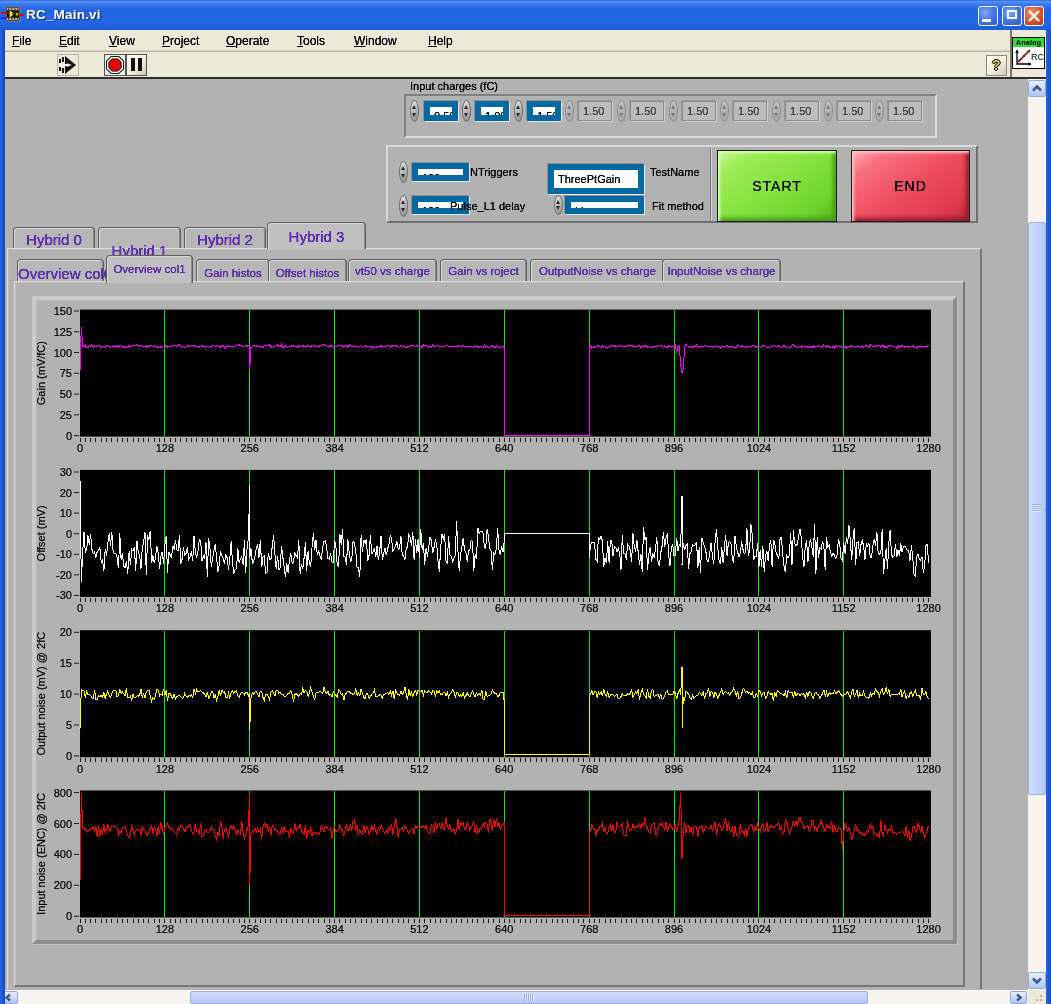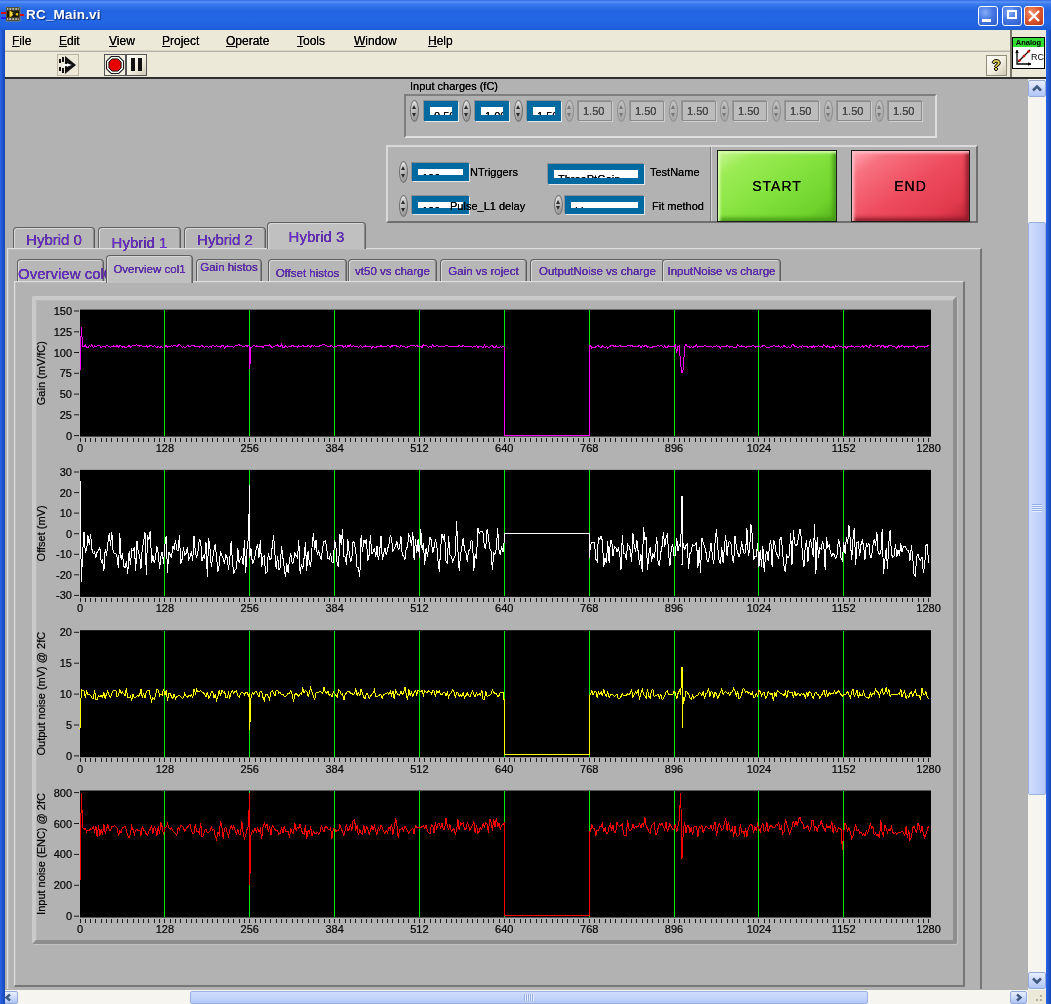--- a/index.html
+++ b/index.html
@@ -46,26 +46,26 @@
 .bigbtn { position:absolute; border:1px solid #1c1c1c; color:#000; text-align:center; }
 .ax { font-size:11px; fill:#000; stroke:#000; stroke-width:0.2; }
 .lbl,.nbox,#menubar span,.tab,.bigbtn { text-shadow:0 0 0.6px #000; }
 </style></head><body>
 
 <div class="abs" id="panel"></div>
 <div class="abs" style="left:32px;top:296px;width:925px;height:648px;background:#b2b2b2;border:4px solid;border-color:#cacaca #8d8d8d #8d8d8d #cacaca;border-radius:2px;box-shadow:inset 1px 1px 0 #b8b8b8, 1px 1px 0 #c2c2c2;"></div>
 <div class="abs" style="left:7px;top:248px;width:975px;height:741px;border-top:1px solid #dedede;border-left:1px solid #dedede;border-right:2px solid #777;box-shadow:inset 1px 1px 0 #bcbcbc;"></div>
 <div class="abs" style="left:14px;top:281px;width:951px;height:706px;border-top:1px solid #dedede;border-left:1px solid #dedede;border-right:2px solid #777;border-bottom:2px solid #777;box-shadow:inset 1px 1px 0 #bcbcbc;"></div>
 <div class="tab" style="left:13px;top:227px;width:82px;height:21px;font-size:15px;padding-top:3px">Hybrid 0</div>
-<div class="tab" style="left:98px;top:227px;width:83px;height:21px;font-size:15px;padding-top:6px">Hybrid 1</div>
+<div class="tab" style="left:98px;top:227px;width:83px;height:21px;font-size:15px;padding-top:14px">Hybrid 1</div>
 <div class="tab" style="left:184px;top:227px;width:82px;height:21px;font-size:15px;padding-top:3px">Hybrid 2</div>
 <div class="tab sel" style="left:267px;top:222px;width:99px;height:27px;font-size:15px;padding-top:5px">Hybrid 3</div>
 <div class="tab" style="left:17px;top:259px;width:87px;height:22px;font-size:15px;padding-top:5px;white-space:nowrap">Overview col0</div>
 <div class="tab sel" style="left:106px;top:255px;width:87px;height:28px;font-size:11.5px;padding-top:7px;white-space:nowrap">Overview col1</div>
-<div class="tab" style="left:196px;top:259px;width:66px;height:22px;font-size:11.5px;padding-top:1px;white-space:nowrap">Gain histos</div>
+<div class="tab" style="left:196px;top:259px;width:74px;height:22px;font-size:11.5px;padding-top:7px;white-space:nowrap">Gain histos</div>
 <div class="tab" style="left:268px;top:259px;width:79px;height:22px;font-size:11.5px;padding-top:7px;white-space:nowrap">Offset histos</div>
 <div class="tab" style="left:348px;top:259px;width:89px;height:22px;font-size:11.5px;padding-top:5px;white-space:nowrap">vt50 vs charge</div>
 <div class="tab" style="left:440px;top:259px;width:87px;height:22px;font-size:11.5px;padding-top:5px;white-space:nowrap">Gain vs roject</div>
 <div class="tab" style="left:530px;top:259px;width:135px;height:22px;font-size:11.5px;padding-top:5px;white-space:nowrap">OutputNoise vs charge</div>
 <div class="tab" style="left:662px;top:259px;width:119px;height:22px;font-size:11.5px;padding-top:5px;white-space:nowrap">InputNoise vs charge</div>
 <div class="lbl" style="left:410px;top:80px;font-size:11px">Input charges (fC)</div>
 <div class="abs sunk" style="left:404px;top:94px;width:533px;height:44px"></div>
 <div class="spin" style="left:410px;top:100px;width:9px;height:22px">
     <i class="su"></i>
     <i class="sd"></i>
@@ -123,21 +123,21 @@
     <i class="sd"></i>
   </div>
 <div class="nbox" style="left:412px;top:163px;width:57px;height:18px;font-size:11px">100</div>
 <div class="lbl" style="left:470px;top:166px">NTriggers</div>
 <div class="spin" style="left:399px;top:195px;width:9px;height:22px">
     <i class="su"></i>
     <i class="sd"></i>
   </div>
 <div class="nbox" style="left:412px;top:196px;width:57px;height:18px;font-size:11px">129</div>
 <div class="lbl" style="left:450px;top:200px">Pulse_L1 delay</div>
-<div class="nbox" style="left:548px;top:164px;width:96px;height:20px;font-size:11px">ThreePtGain</div>
+<div class="nbox" style="left:548px;top:164px;width:96px;height:30px;font-size:11px">ThreePtGain</div>
 <div class="lbl" style="left:650px;top:166px">TestName</div>
 <div class="spin" style="left:554px;top:195px;width:9px;height:20px">
     <i class="su"></i>
     <i class="sd"></i>
   </div>
 <div class="nbox" style="left:565px;top:196px;width:79px;height:18px;font-size:11px">Linear</div>
 <div class="lbl" style="left:652px;top:200px">Fit method</div>
 <div class="bigbtn" style="left:717px;top:150px;width:120px;height:72px;background:linear-gradient(145deg,#c8f795 0%,#9cec55 18%,#84e23e 50%,#6fd32c 82%,#54b01c 100%);box-shadow:inset 2px 2px 3px #d8ffb0, inset -3px -3px 4px #459a16;font-size:14px;line-height:70px;letter-spacing:1px;">START</div>
 <div class="bigbtn" style="left:851px;top:150px;width:119px;height:72px;background:linear-gradient(145deg,#ffaab4 0%,#f7707f 18%,#ee4d5f 50%,#e23a4d 82%,#b92436 100%);box-shadow:inset 2px 2px 3px #ffc2ca, inset -3px -3px 4px #8f1b2a;font-size:14px;line-height:70px;letter-spacing:1px;">END</div>
 <svg class="abs" style="left:0;top:0;z-index:3" width="1051" height="1004" viewBox="0 0 1051 1004">

